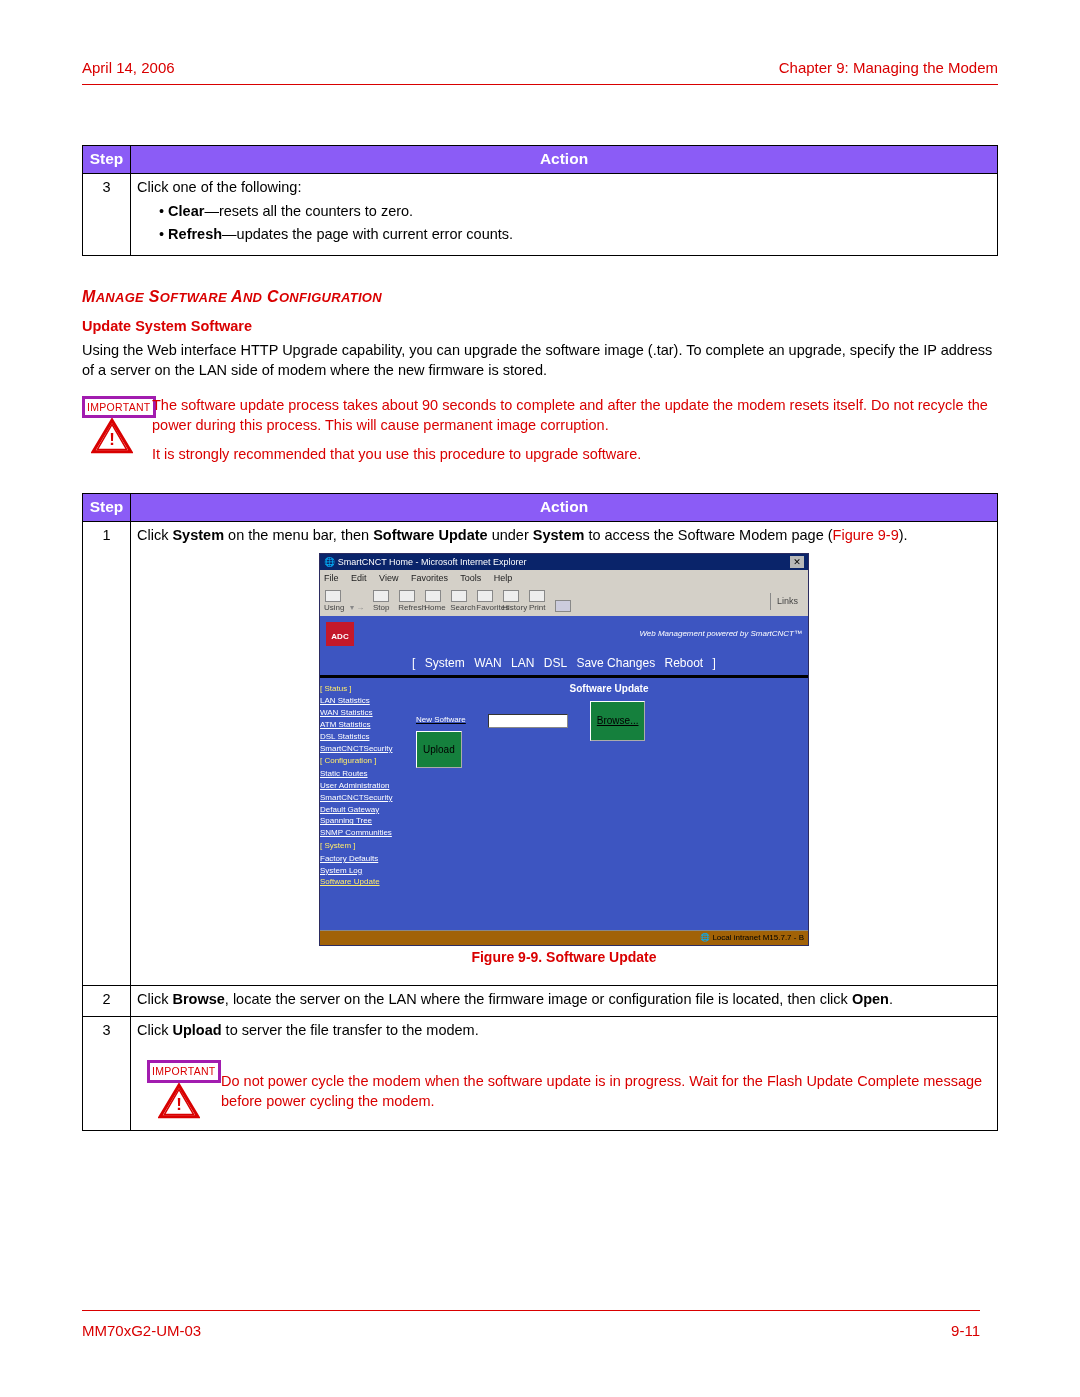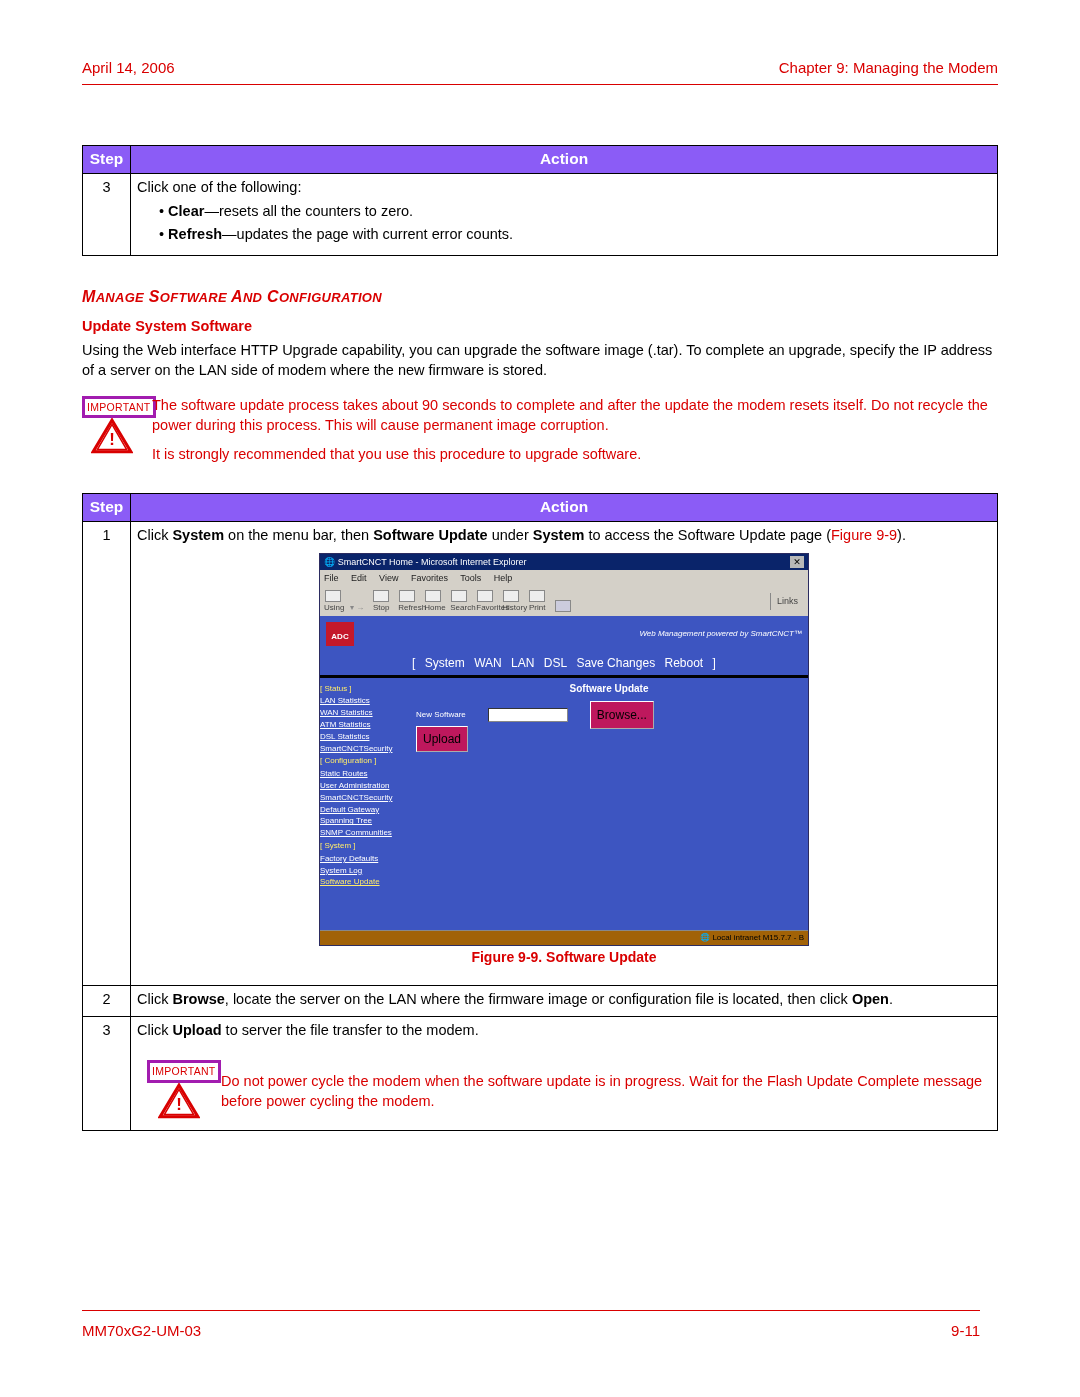--- a/index.html
+++ b/index.html
@@ -135,21 +135,21 @@
   .content-area { display:flex; height:252px;}
   .sidebar { width:90px; padding:4px 0; font-size:8px; color:#ffec6a;}
   .sidebar .grp { color:#ffec6a; margin:2px 0;}
   .sidebar a { color:#fff; text-decoration: underline; display:block; margin:1px 0; font-size:8px;}
   .sidebar a.gold { color:#ffec6a;}
   .panel { flex:1; padding:4px 6px; }
   .panel-title { color:#fff; font-weight:bold; font-size:10px; text-align:center; margin-bottom:6px;}
   .form-row2 { margin-top:2px;}
   .form-label { color:#fff; font-size:8px;}
   .inp { background:#fff; border:1px inset #888; height:14px; width:80px;}
-  .btn { background:#be185d; border:1px outset #fff; font-size:12px; padding:5px 6px;}
+  .btn { background:#15803d; border:1px outset #fff; font-size:10px; padding:12px 6px;}
   .shot-status { background:#a16207; font-size:8px; padding:2px 4px; display:flex; justify-content:flex-end; border-top:1px solid #888;}
 
   .important-inline { display:flex; align-items:flex-start; margin-top:20px; margin-left:10px;}
   .important-inline .ic-col { width:64px; text-align:center;}
   .important-inline .txt { color:#D90000; flex:1; padding-left:10px; padding-top:12px;}
 </style>
 </head>
 <body>
 
 <div class="header-row">
@@ -199,21 +199,21 @@
 
 <table class="step-action">
   <tbody>
       <tr>
     <th class="step-h">Step</th>
     <th>Action</th>
   </tr>
   <tr>
     <td class="stepnum">1</td>
     <td>
-      <span>Click </span><b>System</b><span> on the menu bar, then </span><b>Software Update</b><span> under </span><b>System</b><span> to access the Software Update page (</span><span class="figref">Figure 9-9</span><span>).</span>
+      <span>Click </span><b>System</b><span> on the menu bar, then </span><b>Software Update</b><span> under </span><b>System</b><span> to access the Software Modem page (</span><span class="figref">Figure 9-9</span><span>).</span>
 
       <div class="shot-wrap">
         <div class="shot">
           <div class="shot-title">
             <span><span style="font-size:9px;">🌐 </span><span>SmartCNCT Home - Microsoft Internet Explorer</span></span>
             <span class="shot-close">✕</span>
           </div>
           <div class="shot-menu">
             <span>File</span>
             <span>Edit</span>
@@ -267,21 +267,21 @@
                 <a>Default Gateway</a>
                 <a>Spanning Tree</a>
                 <a>SNMP Communities</a>
                 <div class="grp">[ System ]</div>
                 <a>Factory Defaults</a>
                 <a>System Log</a>
                 <a class="gold">Software Update</a>
               </div>
               <div class="panel">
                 <div class="panel-title">Software Update</div>
-                <div style="display:flex; align-items:center; gap:22px;">
+                <div style="display:flex; align-items:center; gap:22px;text-decoration:underline;">
                   <span class="form-label">New Software</span>
                   <span class="inp"></span>
                   <span class="btn">Browse...</span>
                 </div>
                 <div class="form-row2">
                   <span class="btn">Upload</span>
                 </div>
               </div>
             </div>
           </div>

